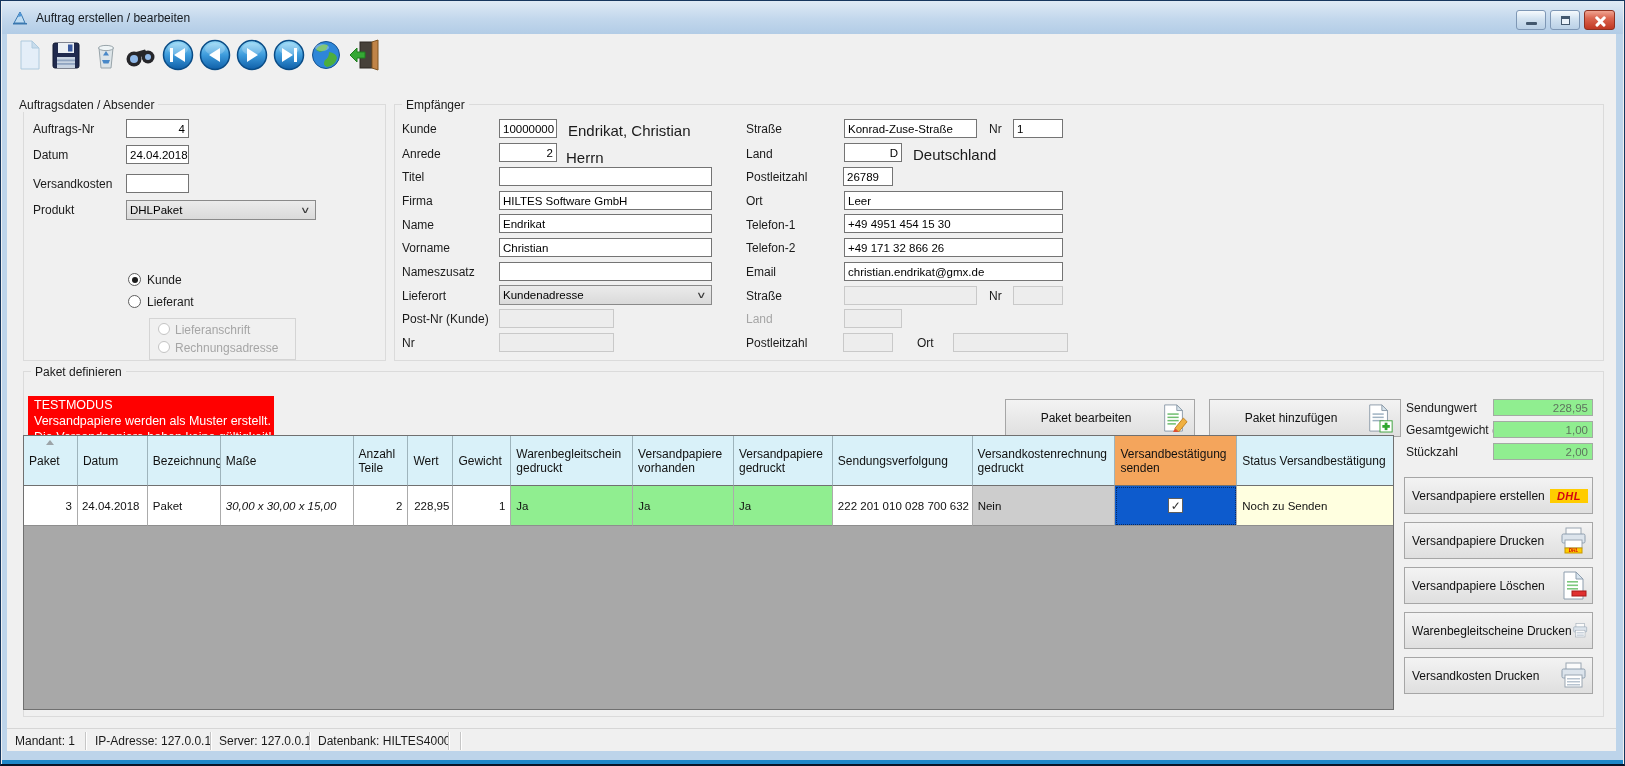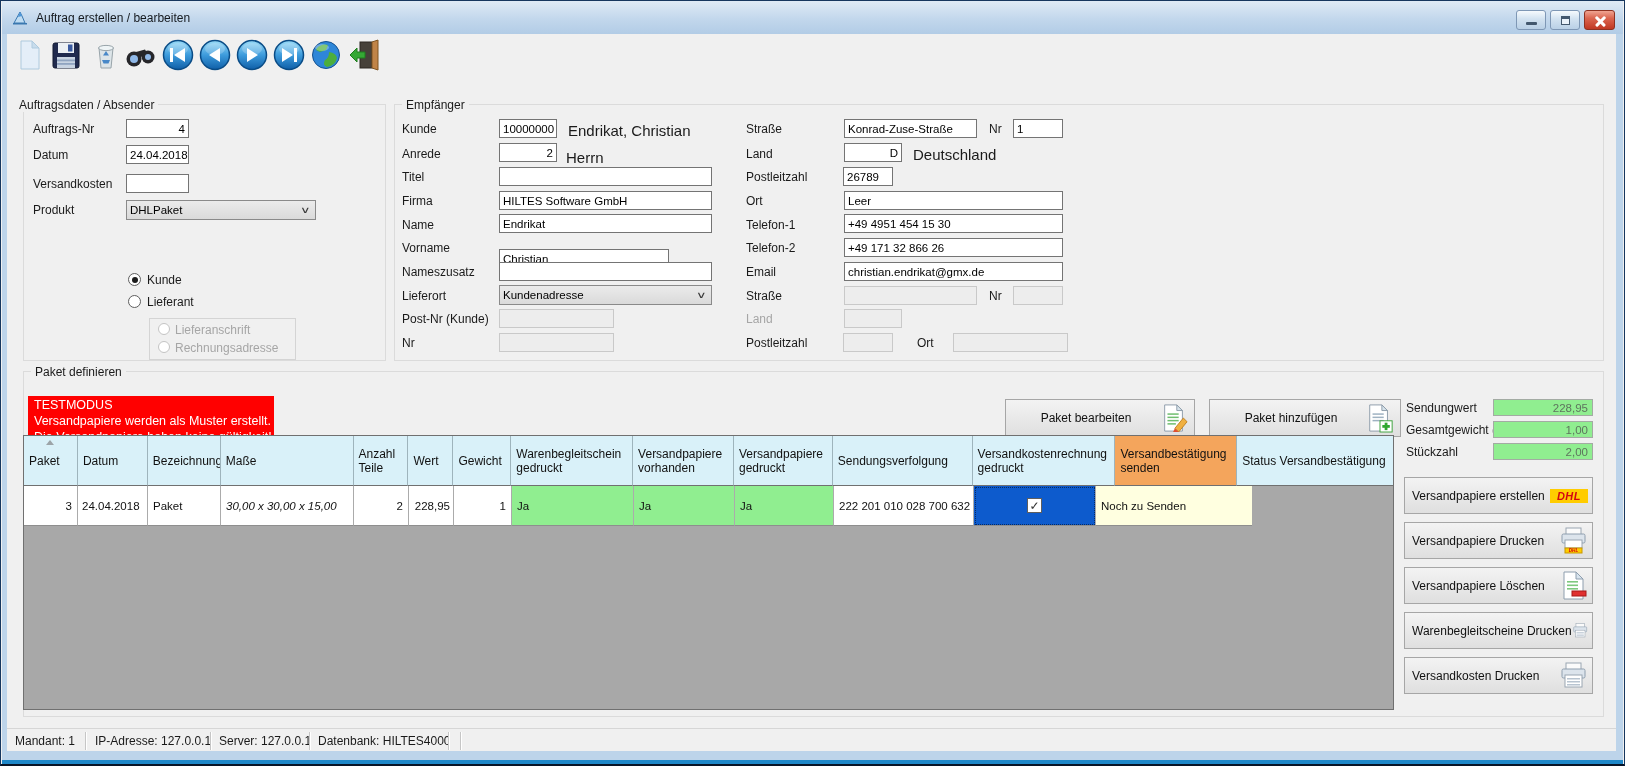--- a/index.html
+++ b/index.html
@@ -253,21 +253,21 @@
   <div class="flabel" style="left:401px;top:169px;">Titel</div>
   <div class="tb" style="left:498px;top:166px;width:213px;"></div>
 
   <div class="flabel" style="left:401px;top:193px;">Firma</div>
   <div class="tb" style="left:498px;top:190px;width:213px;">HILTES Software GmbH</div>
 
   <div class="flabel" style="left:401px;top:217px;">Name</div>
   <div class="tb" style="left:498px;top:213px;width:213px;">Endrikat</div>
 
   <div class="flabel" style="left:401px;top:240px;">Vorname</div>
-  <div class="tb" style="left:498px;top:248px;width:170px;">Christian</div>
+  <div class="tb" style="left:498px;top:237px;width:213px;">Christian</div>
 
   <div class="flabel" style="left:401px;top:264px;">Nameszusatz</div>
   <div class="tb" style="left:498px;top:261px;width:213px;"></div>
 
   <div class="flabel" style="left:401px;top:288px;">Lieferort</div>
   <div class="tb combo" style="left:498px;top:284px;width:213px;height:20px;">
     <span>Kundenadresse</span>
     <span class="chev">∨</span>
   </div>
 
@@ -409,20 +409,21 @@
       <div class="td" style="width:70px;padding:0 4px;">24.04.2018</div>
       <div class="td" style="width:73px;">Paket</div>
       <div class="td" style="width:133px;font-style:italic;">30,00 x 30,00 x 15,00</div>
       <div class="td num" style="width:55px;">2</div>
       <div class="td num" style="width:45px;padding:0 3px;">228,95</div>
       <div class="td num" style="width:58px;">1</div>
       <div class="td green" style="width:122px;">Ja</div>
       <div class="td green" style="width:101px;">Ja</div>
       <div class="td green" style="width:99px;">Ja</div>
       <div class="td" style="width:140px;">222 201 010 028 700 632</div>
+      <div class="td gray" style="width:143px;">Nein</div>
       <div class="td blue" style="width:122px;">
         <div class="checkbox">
             <span>✓</span>
           </div>
       </div>
       <div class="td yellow" style="width:156px;border-right:none;">Noch zu Senden</div>
     </div>
   </div>
 
   <div class="btn sidebtn" style="top:476px;">

